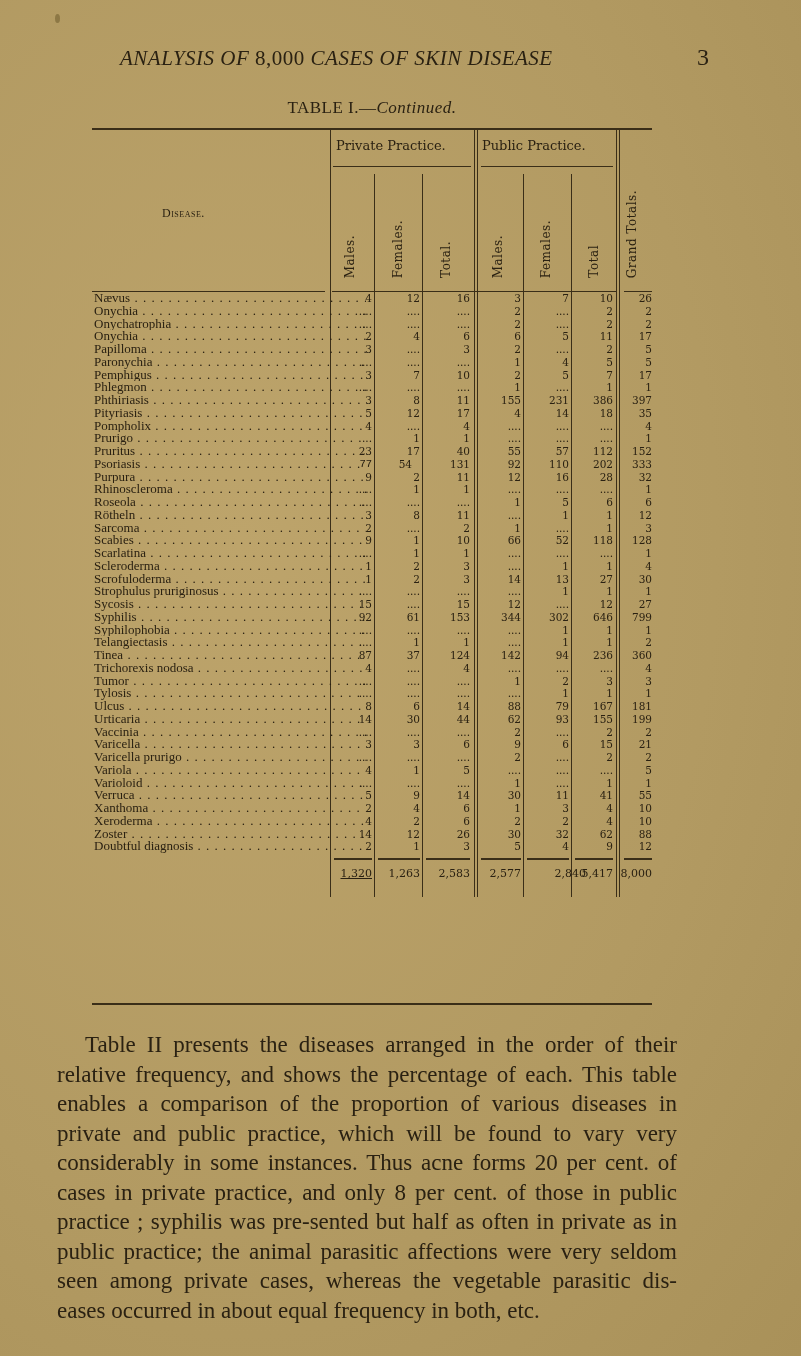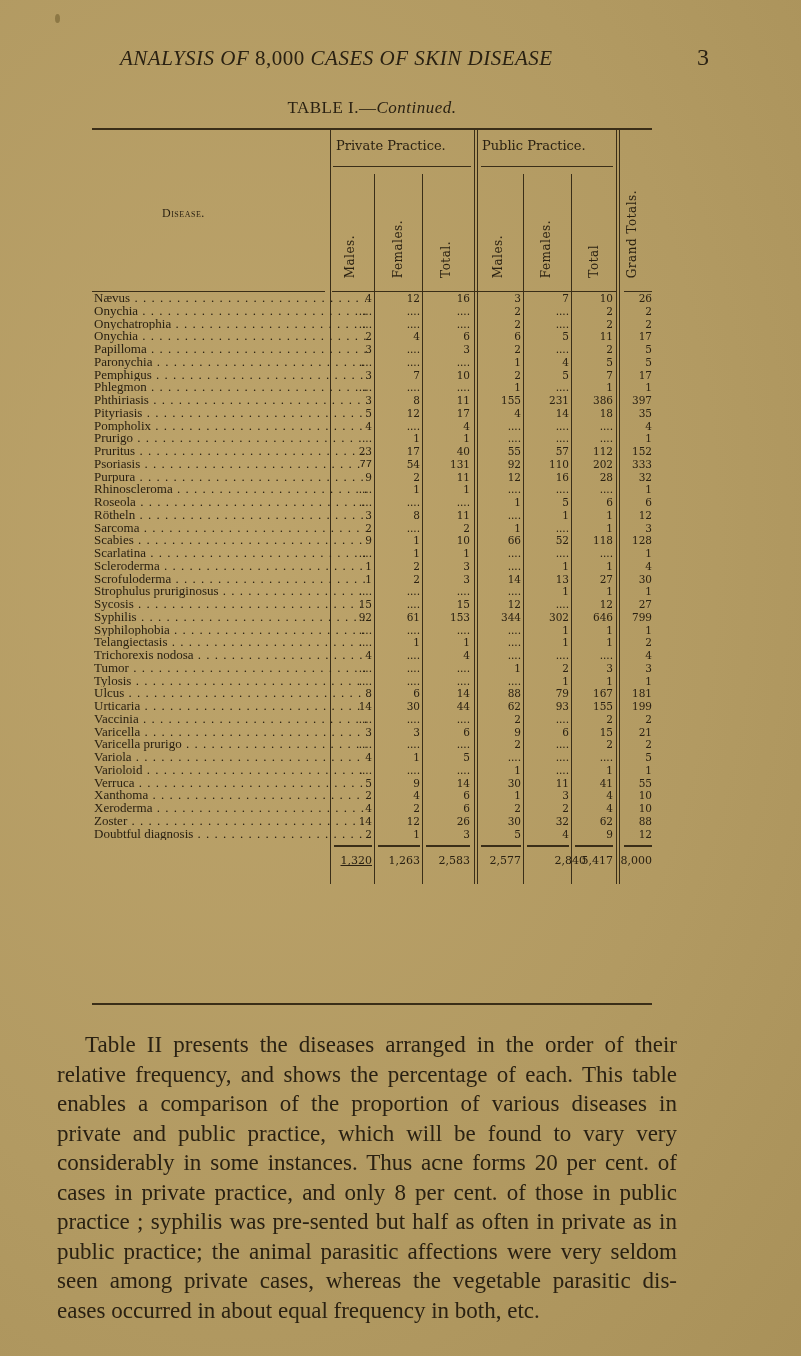--- a/index.html
+++ b/index.html
@@ -234,21 +234,21 @@
         <span class="cell" style="right: 232px;">17</span>
         <span class="cell" style="right: 182px;">40</span>
         <span class="cell" style="right: 131px;">55</span>
         <span class="cell" style="right: 83px; text-align: center;">57</span>
         <span class="cell" style="right: 39px;">112</span>
         <span class="cell" style="right: 0px;">152</span>
       </div>
       <div class="row">
         <span class="name">Psoriasis</span>
         <span class="cell" style="right: 280px; font-family: Liberation Mono, monospace;">77</span>
-        <span class="cell" style="right: 232px;">54</span>
+        <span class="cell" style="right: 240px;">54</span>
         <span class="cell" style="right: 182px;">131</span>
         <span class="cell" style="right: 131px;">92</span>
         <span class="cell" style="right: 83px;">110</span>
         <span class="cell" style="right: 39px;">202</span>
         <span class="cell" style="right: 0px;">333</span>
       </div>
       <div class="row">
         <span class="name">Purpura</span>
         <span class="cell" style="right: 280px;">9</span>
         <span class="cell" style="right: 232px;">2</span>
@@ -380,20 +380,30 @@
       </div>
       <div class="row">
         <span class="name">Telangiectasis</span>
         <span class="cell" style="right: 280px;">....</span>
         <span class="cell" style="right: 232px;">1</span>
         <span class="cell" style="right: 182px;">1</span>
         <span class="cell" style="right: 131px;">....</span>
         <span class="cell" style="right: 83px;">1</span>
         <span class="cell" style="right: 39px;">1</span>
         <span class="cell" style="right: 0px;">2</span>
+      </div>
+      <div class="row">
+        <span class="name">Tinea</span>
+        <span class="cell" style="right: 280px;">87</span>
+        <span class="cell" style="right: 232px;">37</span>
+        <span class="cell" style="right: 182px;">124</span>
+        <span class="cell" style="right: 131px;">142</span>
+        <span class="cell" style="right: 83px;">94</span>
+        <span class="cell" style="right: 39px;">236</span>
+        <span class="cell" style="right: 0px;">360</span>
       </div>
       <div class="row">
         <span class="name">Trichorexis nodosa</span>
         <span class="cell" style="right: 280px;">4</span>
         <span class="cell" style="right: 232px;">....</span>
         <span class="cell" style="right: 182px;">4</span>
         <span class="cell" style="right: 131px;">....</span>
         <span class="cell" style="right: 83px;">....</span>
         <span class="cell" style="right: 39px;">....</span>
         <span class="cell" style="right: 0px;">4</span>

